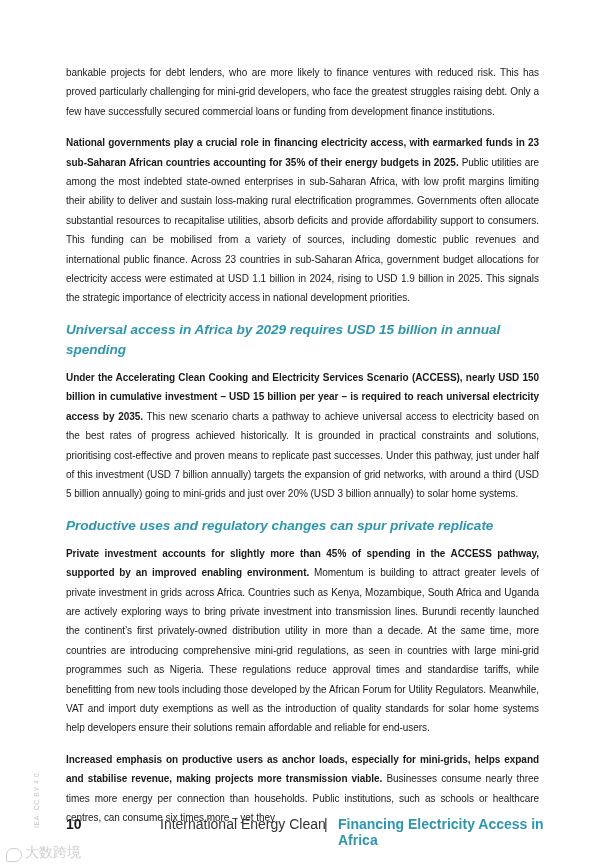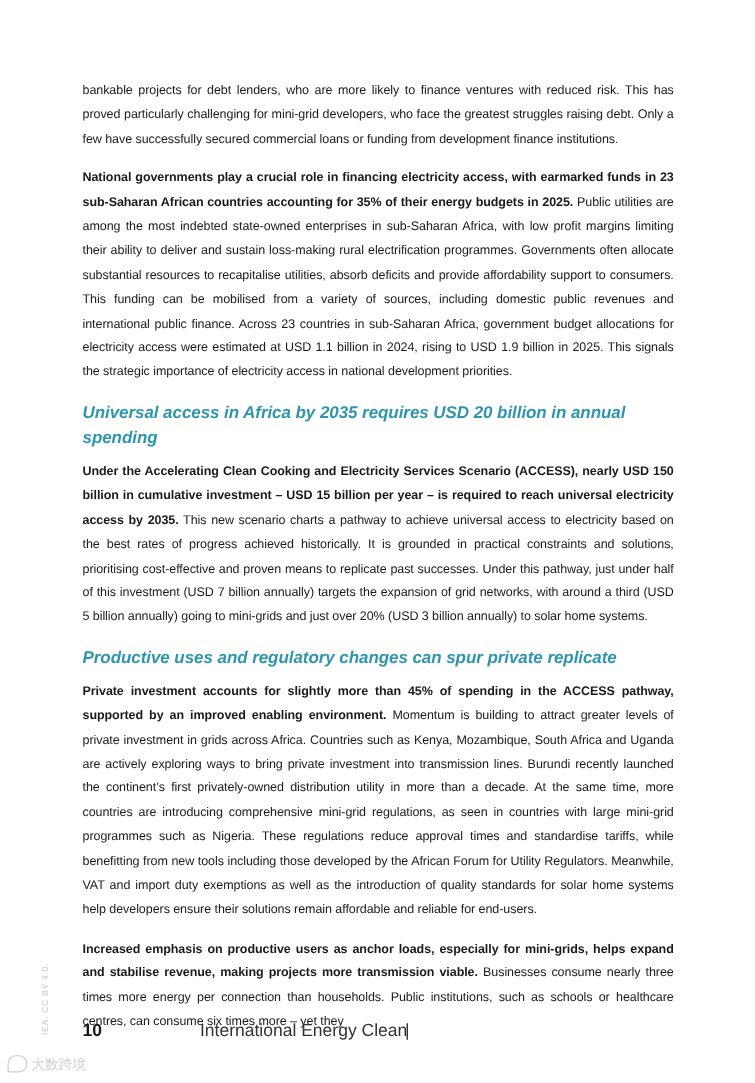--- a/index.html
+++ b/index.html
@@ -12,47 +12,48 @@
     h2.section-heading { margin: 1px 0 8px 0; font-size: 13.6px; line-height: 20px; color: #2f96ad;
              font-style: italic; font-weight: bold; letter-spacing: -0.05px; }
     .side-watermark { position: absolute; left: 33px; top: 770px; transform-origin: left top;
              transform: rotate(-90deg) translateX(-58px); font-size: 7px; color: #c8c8c8;
              white-space: nowrap; letter-spacing: 0.5px; }
     .footer { position: absolute; top: 816px; left: 0; width: 546px; height: 20px; font-size: 14px; }
     .page-number { position: absolute; left: 66px; top: 0; font-weight: bold; color: #1a1a1a; }
     .footer-org { position: absolute; left: 160px; top: 0; color: #333; }
     .footer-sep { position: absolute; left: 324px; top: 0; color: #333; }
     .footer-title { position: absolute; left: 338px; top: 0; color: #2f96ad; font-weight: bold; }
-    .logo-watermark { position: absolute; left: 6px; top: 844px; font-size: 11px; color: #d0d0d0;
-             display: flex; align-items: flex-start; gap: 3px; }
+    .logo-watermark { position: absolute; left: 6px; top: 844px; font-size: 14px; color: #d0d0d0;
+             display: flex; align-items: flex-end; gap: 3px; }
     .logo-mark { width: 14px; height: 12px; border: 1.5px solid #d0d0d0; border-radius: 7px 7px 7px 2px; }
   </style>
 </head>
 <body>
 
 <div class="page-content">
   <p class="para"><b></b><span>bankable projects for debt lenders, who are more likely to finance ventures with reduced risk. This has proved particularly challenging for mini-grid developers, who face the greatest struggles raising debt. Only a few have successfully secured commercial loans or funding from development finance institutions.</span></p>
 
   <p class="para"><b>National governments play a crucial role in financing electricity access, with earmarked funds in 23 sub-Saharan African countries accounting for 35% of their energy budgets in 2025.</b><span> Public utilities are among the most indebted state-owned enterprises in sub-Saharan Africa, with low profit margins limiting their ability to deliver and sustain loss-making rural electrification programmes. Governments often allocate substantial resources to recapitalise utilities, absorb deficits and provide affordability support to consumers. This funding can be mobilised from a variety of sources, including domestic public revenues and international public finance. Across 23 countries in sub-Saharan Africa, government budget allocations for electricity access were estimated at USD 1.1 billion in 2024, rising to USD 1.9 billion in 2025. This signals the strategic importance of electricity access in national development priorities.</span></p>
 
-  <h2 class="section-heading">Universal access in Africa by 2035 requires USD 20 billion in annual spending</h2>
+  <h2 class="section-heading">Universal access in Africa by 2029 requires USD 15 billion in annual spending</h2>
 
   <p class="para"><b>Under the Accelerating Clean Cooking and Electricity Services Scenario (ACCESS), nearly USD 150 billion in cumulative investment – USD 15 billion per year – is required to reach universal electricity access by 2035.</b><span> This new scenario charts a pathway to achieve universal access to electricity based on the best rates of progress achieved historically. It is grounded in practical constraints and solutions, prioritising cost-effective and proven means to replicate past successes. Under this pathway, just under half of this investment (USD 7 billion annually) targets the expansion of grid networks, with around a third (USD 5 billion annually) going to mini-grids and just over 20% (USD 3 billion annually) to solar home systems.</span></p>
 
   <h2 class="section-heading">Productive uses and regulatory changes can spur private replicate</h2>
 
   <p class="para"><b>Private investment accounts for slightly more than 45% of spending in the ACCESS pathway, supported by an improved enabling environment.</b><span> Momentum is building to attract greater levels of private investment in grids across Africa. Countries such as Kenya, Mozambique, South Africa and Uganda are actively exploring ways to bring private investment into transmission lines. Burundi recently launched the continent’s first privately-owned distribution utility in more than a decade. At the same time, more countries are introducing comprehensive mini-grid regulations, as seen in countries with large mini-grid programmes such as Nigeria. These regulations reduce approval times and standardise tariffs, while benefitting from new tools including those developed by the African Forum for Utility Regulators. Meanwhile, VAT and import duty exemptions as well as the introduction of quality standards for solar home systems help developers ensure their solutions remain affordable and reliable for end-users.</span></p>
 
   <p class="para"><b>Increased emphasis on productive users as anchor loads, especially for mini-grids, helps expand and stabilise revenue, making projects more transmission viable.</b><span> Businesses consume nearly three times more energy per connection than households. Public institutions, such as schools or healthcare centres, can consume six times more – yet they</span></p>
 </div>
 
 <div class="side-watermark">IEA. CC BY 4.0.</div>
 
 <div class="footer">
   <span class="page-number">10</span>
   <span class="footer-org">International Energy Clean</span>
   <span class="footer-sep">|</span>
+  <span class="footer-title">Financing Electricity Access in Africa</span>
 </div>
 
 <div class="logo-watermark">
   <span class="logo-mark"></span>
   <span>大数跨境</span>
 </div>
 
 </body></html>

